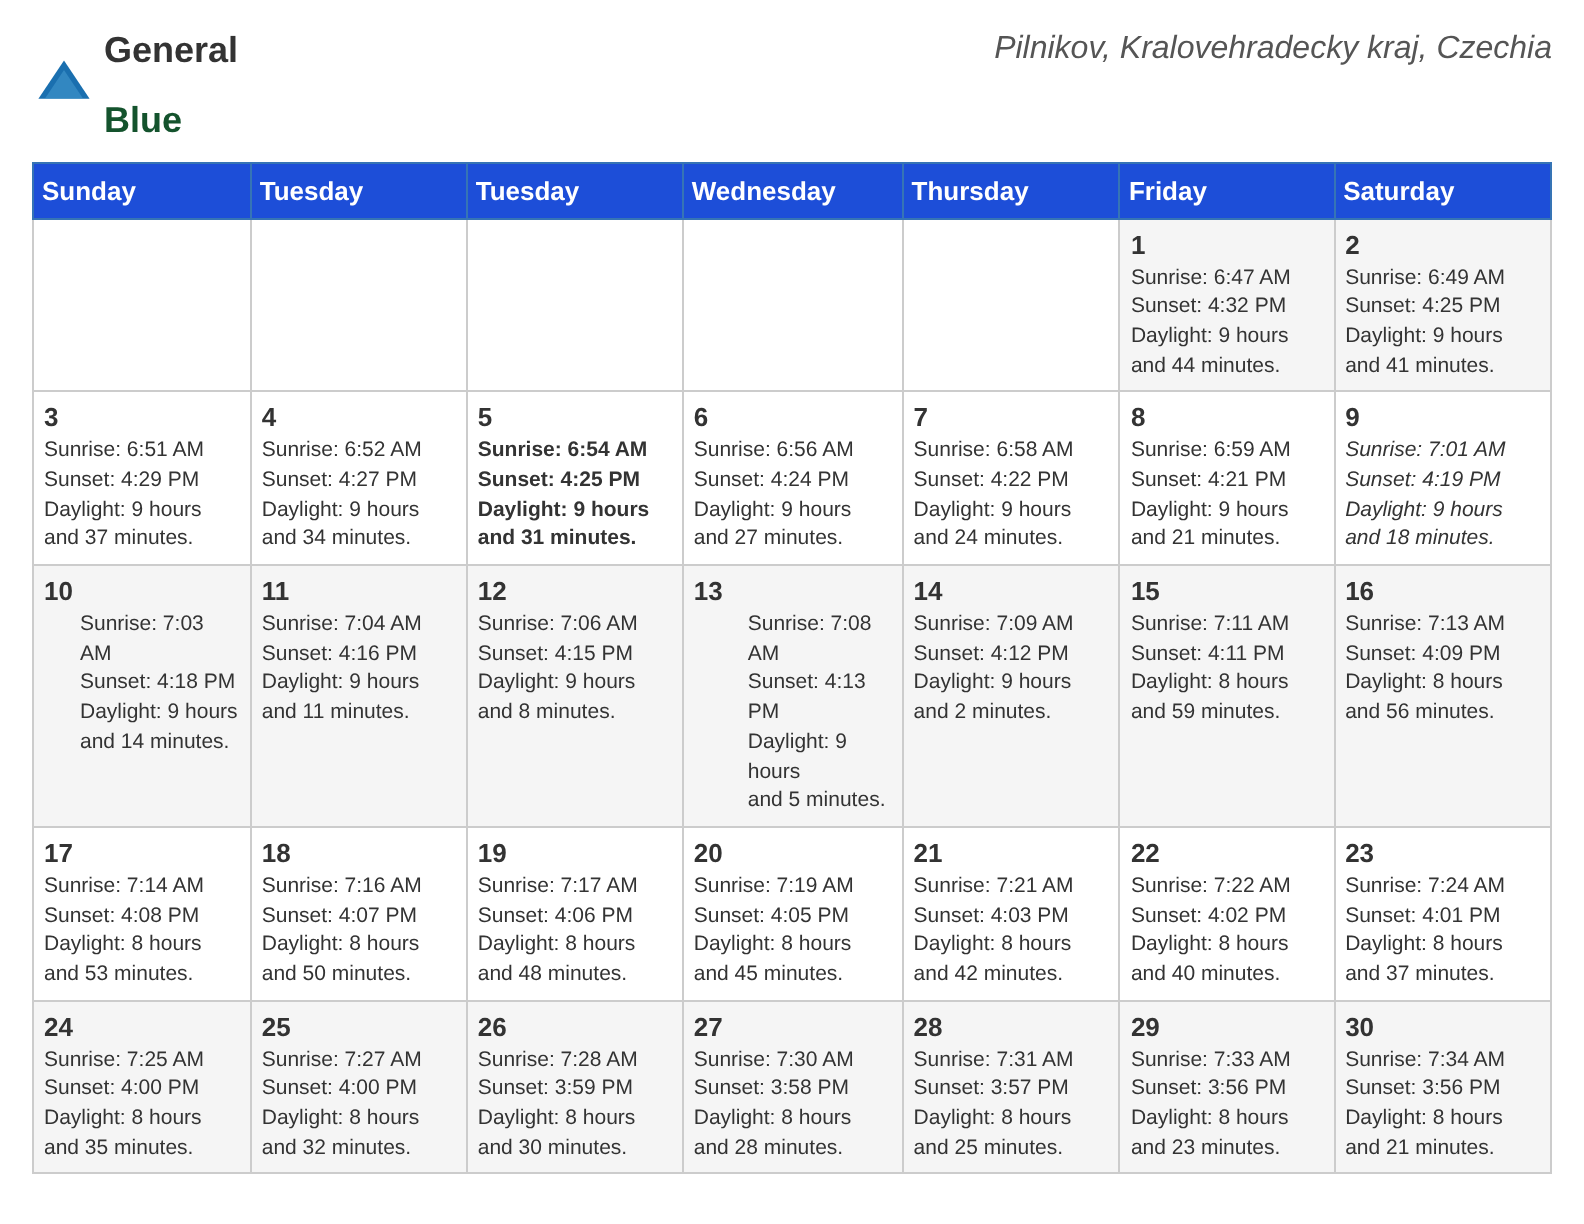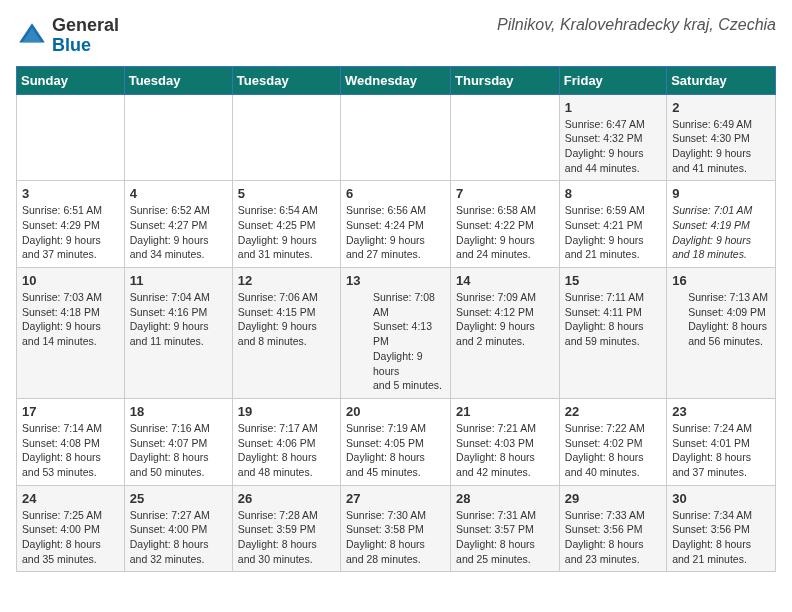--- a/index.html
+++ b/index.html
@@ -27,21 +27,22 @@
       line-height: 1.1;
     }
     .logo-general {
       font-size: 18px;
       font-weight: bold;
       color: #333;
     }
     .logo-blue {
       font-size: 18px;
       font-weight: bold;
-      color: #0369a1;
+      color: #14532d;
+      margin-top: 15px;
     }
     .logo-icon {
       width: 32px;
       height: 32px;
       margin-right: 4px;
     }
     .title-area {
       text-align: right;
     }
     .month-title {
@@ -53,21 +54,21 @@
       font-size: 16px;
       color: #555;
       font-style: italic;
     }
     .calendar-table {
       width: 100%;
       border-collapse: collapse;
       font-size: 11px;
     }
     .calendar-table thead tr th {
-      background-color: #0f766e;
+      background-color: #1d4ed8;
       color: #fff;
       padding: 6px 4px;
       text-align: left;
       font-size: 13px;
       font-weight: bold;
       border: 1px solid #3674b5;
     }
     .calendar-table tbody tr td {
       vertical-align: top;
       padding: 5px 5px;
@@ -135,21 +136,21 @@
         <td>
           <div class="day-number">1</div>
           <div class="day-info" style="white-space: pre-line;">Sunrise: 6:47 AM
 Sunset: 4:32 PM
 Daylight: 9 hours
 and 44 minutes.</div>
         </td>
         <td>
           <div class="day-number">2</div>
           <div class="day-info" style="white-space: pre-line;">Sunrise: 6:49 AM
-Sunset: 4:30 PM
+Sunset: 4:25 PM
 Daylight: 9 hours
 and 41 minutes.</div>
         </td>
       </tr>
       <tr>
         <td>
           <div class="day-number">3</div>
           <div class="day-info" style="white-space: pre-line;">Sunrise: 6:51 AM
 Sunset: 4:29 PM
 Daylight: 9 hours
@@ -157,21 +158,21 @@
         </td>
         <td>
           <div class="day-number">4</div>
           <div class="day-info" style="white-space: pre-line;">Sunrise: 6:52 AM
 Sunset: 4:27 PM
 Daylight: 9 hours
 and 34 minutes.</div>
         </td>
         <td>
           <div class="day-number">5</div>
-          <div class="day-info" style="white-space: pre-line;">Sunrise: 6:54 AM
+          <div class="day-info" style="white-space: pre-line; font-weight: bold;">Sunrise: 6:54 AM
 Sunset: 4:25 PM
 Daylight: 9 hours
 and 31 minutes.</div>
         </td>
         <td>
           <div class="day-number">6</div>
           <div class="day-info" style="white-space: pre-line;">Sunrise: 6:56 AM
 Sunset: 4:24 PM
 Daylight: 9 hours
 and 27 minutes.</div>
@@ -194,21 +195,21 @@
           <div class="day-number">9</div>
           <div class="day-info" style="white-space: pre-line; font-style: italic;">Sunrise: 7:01 AM
 Sunset: 4:19 PM
 Daylight: 9 hours
 and 18 minutes.</div>
         </td>
       </tr>
       <tr>
         <td>
           <div class="day-number">10</div>
-          <div class="day-info" style="white-space: pre-line;">Sunrise: 7:03 AM
+          <div class="day-info" style="white-space: pre-line; margin-left: 18px;">Sunrise: 7:03 AM
 Sunset: 4:18 PM
 Daylight: 9 hours
 and 14 minutes.</div>
         </td>
         <td>
           <div class="day-number">11</div>
           <div class="day-info" style="white-space: pre-line;">Sunrise: 7:04 AM
 Sunset: 4:16 PM
 Daylight: 9 hours
 and 11 minutes.</div>
@@ -236,21 +237,21 @@
         </td>
         <td>
           <div class="day-number">15</div>
           <div class="day-info" style="white-space: pre-line;">Sunrise: 7:11 AM
 Sunset: 4:11 PM
 Daylight: 8 hours
 and 59 minutes.</div>
         </td>
         <td>
           <div class="day-number">16</div>
-          <div class="day-info" style="white-space: pre-line; margin-left: 16px;">Sunrise: 7:13 AM
+          <div class="day-info" style="white-space: pre-line;">Sunrise: 7:13 AM
 Sunset: 4:09 PM
 Daylight: 8 hours
 and 56 minutes.</div>
         </td>
       </tr>
       <tr>
         <td>
           <div class="day-number">17</div>
           <div class="day-info" style="white-space: pre-line;">Sunrise: 7:14 AM
 Sunset: 4:08 PM

